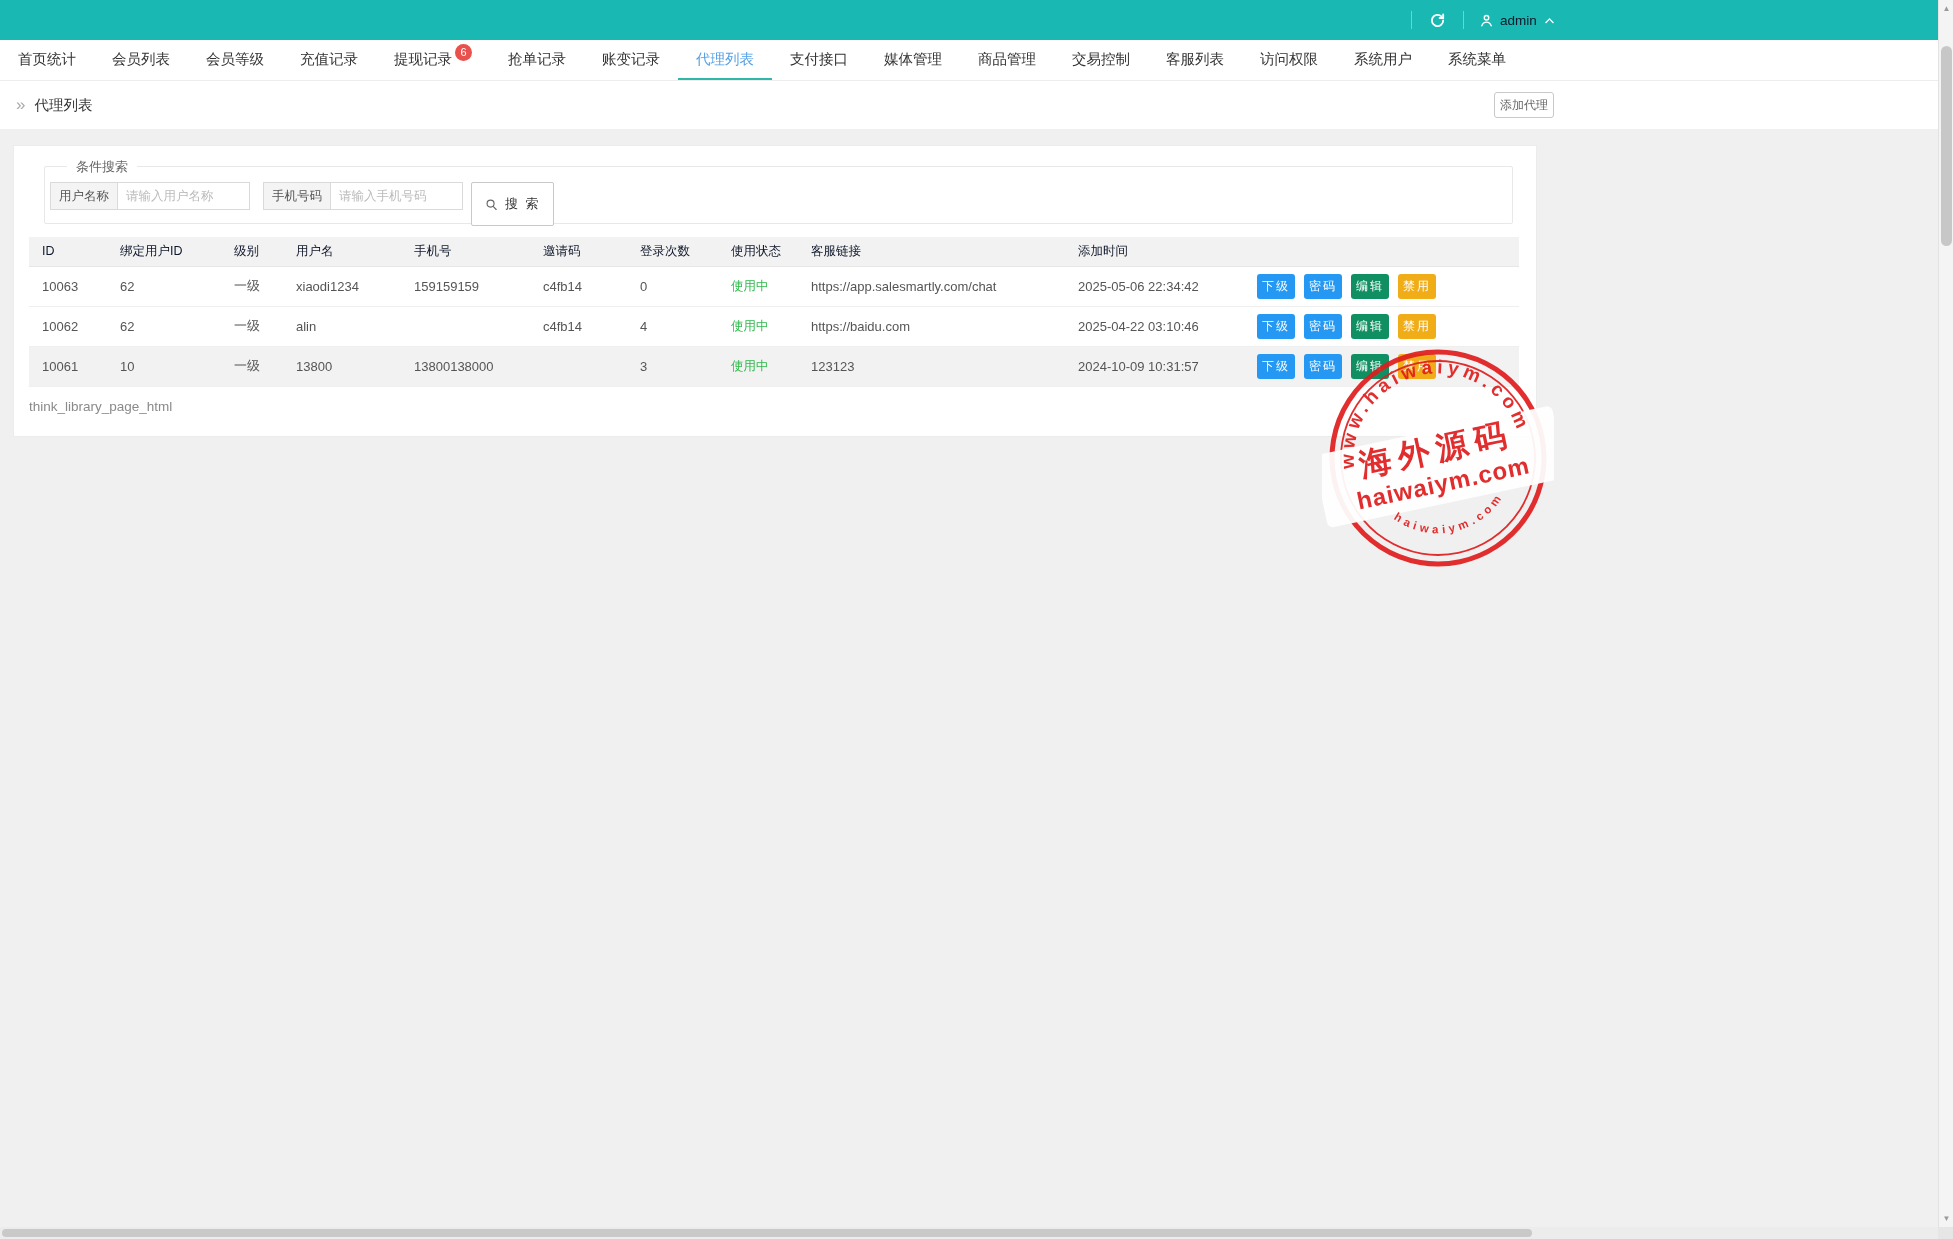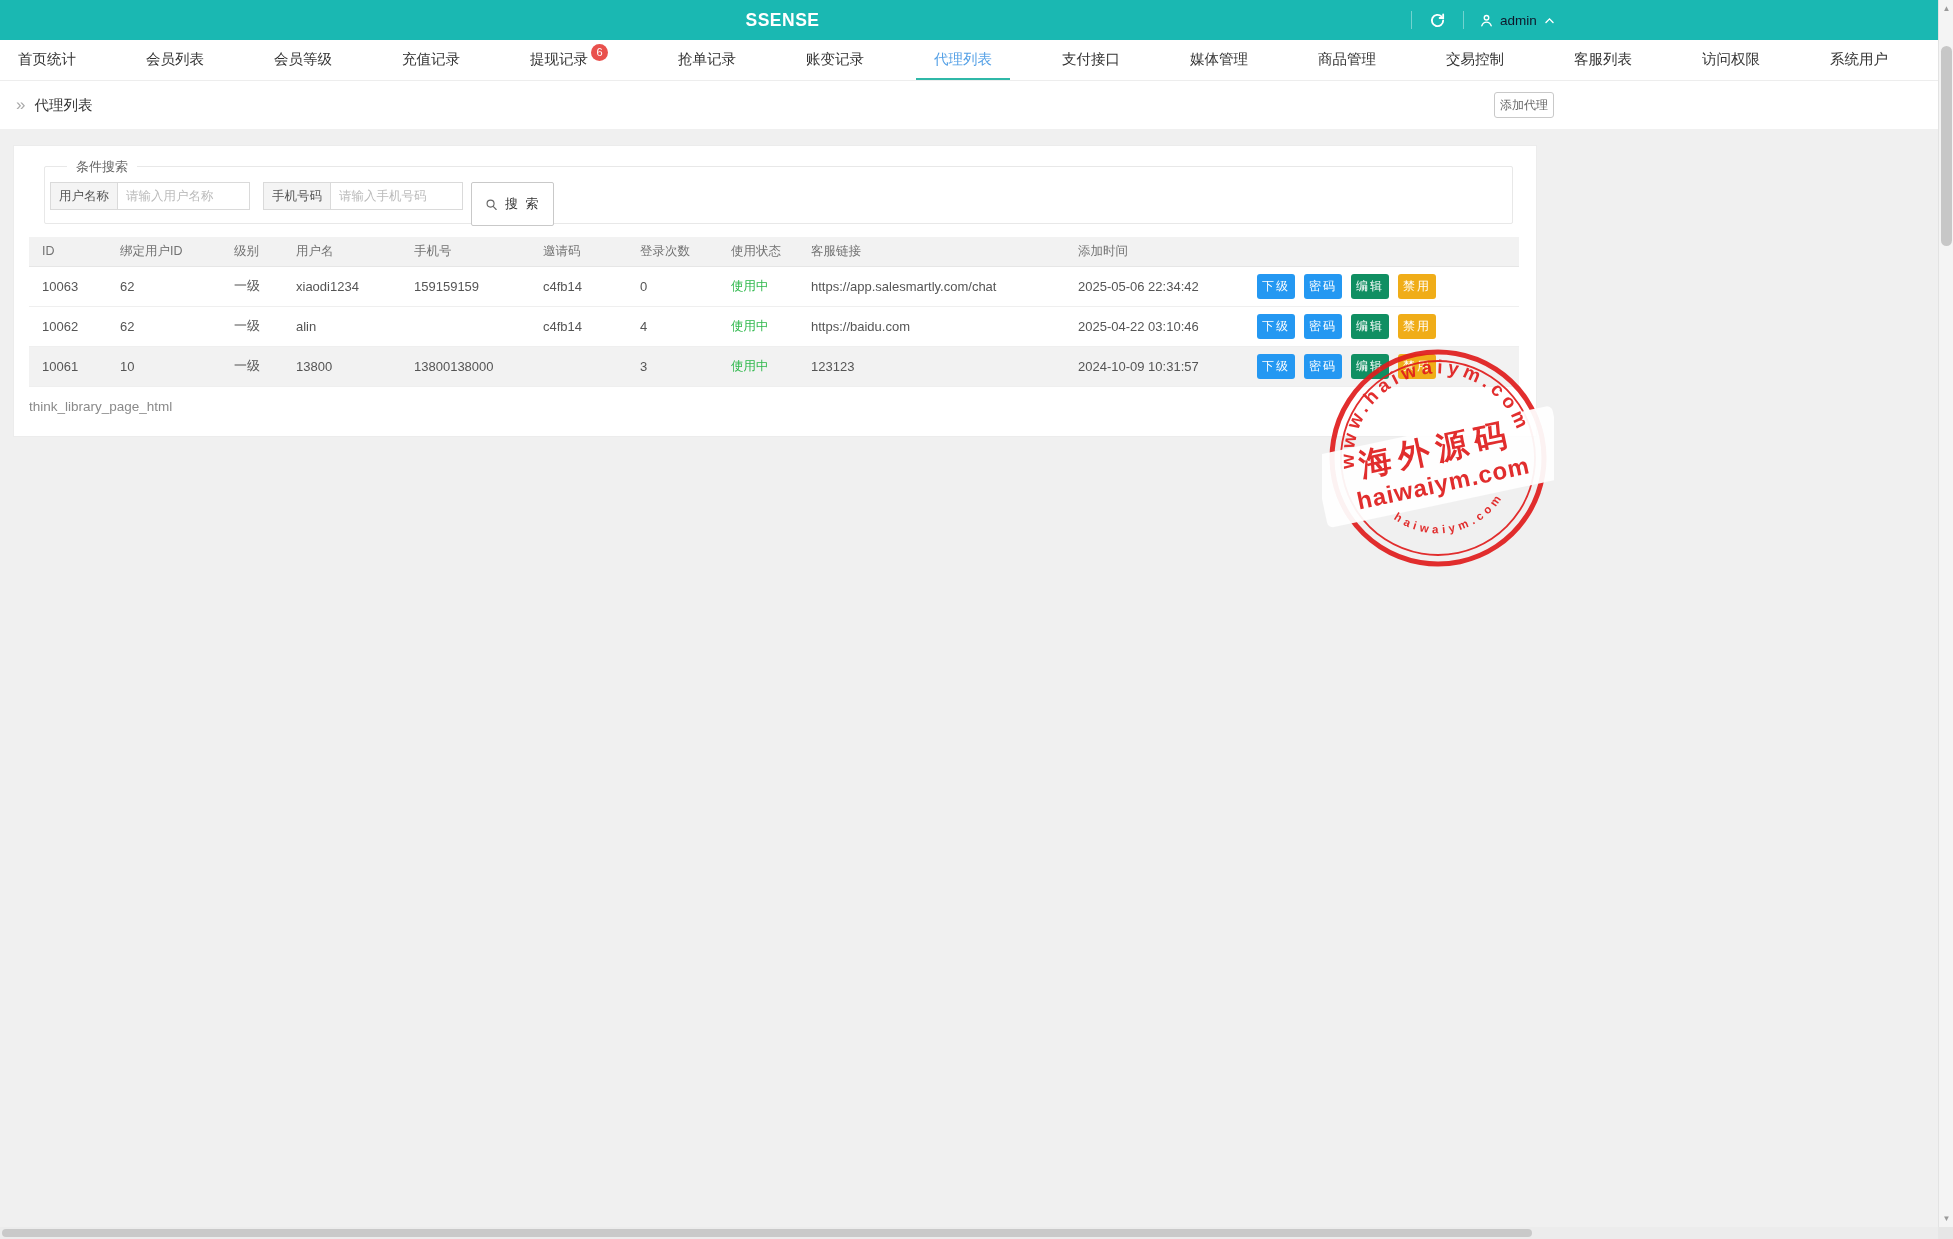--- a/index.html
+++ b/index.html
@@ -11,21 +11,21 @@
   .app-title { position:absolute; left:0; top:0; width:1565px; height:40px; line-height:40px;
                text-align:center; color:#fff; font-size:17.5px; font-weight:700; letter-spacing:.5px; }
   .topbar-right { position:absolute; left:1398px; top:0; height:40px; display:flex; align-items:center; }
   .tb-divider { width:1px; height:18px; background:rgba(255,255,255,.38); margin:0 13px; }
   .tb-btn { background:transparent; border:none; cursor:pointer; display:flex; align-items:center; padding:4px; }
   .user-menu { display:flex; align-items:center; color:#0f172a; font-size:13.5px; cursor:pointer; margin-left:2px; }
   .user-menu .uname { margin:0 6px 0 6px; }
 
   
   .tabs { position:absolute; top:40px; left:0; width:1953px; height:41px; background:#fff;
-          border-bottom:1px solid #ededed; display:flex; align-items:stretch; z-index:1;gap:34px; }
+          border-bottom:1px solid #ededed; display:flex; align-items:stretch; z-index:1; }
   .tab { padding:0 18px; line-height:38px; font-size:14.5px; color:#333; cursor:pointer; position:relative; white-space:nowrap; }
   .tab.active { color:#54a0e6; border-bottom:2px solid #2fb8a8; }
   .tab .badge { display:inline-block; min-width:17px; height:17px; line-height:17px; border-radius:9px;
                 background:#e9514d; color:#fff; font-size:11px; text-align:center; padding:0 3px;
                 margin-left:3px; transform:translateY(-8px); }
 
   
   .crumbbar { position:absolute; top:81px; left:0; width:1953px; height:48px; background:#fff; }
   .crumb { position:absolute; left:16px; top:0; height:48px; display:flex; align-items:center; }
   .crumb-arrow { color:#a9a9a9; font-size:17px; margin-right:9px; }
@@ -46,21 +46,21 @@
   .txt { width:132px; height:28px; border:1px solid #dadada; border-left:none; padding:0 8px;
          font-size:12.5px; color:#333; outline:none; font-family:inherit; }
   .txt::placeholder { color:#bbb; }
   .search-btn { margin-left:8px; display:flex; align-items:center; gap:6px; height:44px; padding:0 12px;
                 background:#fff; border:1px solid #c9c9c9; border-radius:2px; font-size:13px; color:#333;
                 cursor:pointer; letter-spacing:2px; font-family:inherit; }
 
   
   .tbl-wrap { position:absolute; top:91px; left:15px; width:1490px; }
   table { width:1490px; border-collapse:collapse; table-layout:fixed; }
-  th { background:#f2f2f2; height:29px; font-weight:normal; font-size:12.5px; color:#737373;
+  th { background:#f2f2f2; height:29px; font-weight:normal; font-size:12.5px; color:#0f172a;
        text-align:left; padding-left:13px; border-bottom:1px solid #e6e6e6; }
   td { height:40px; font-size:13px; color:#555; padding-left:13px; border-bottom:1px solid #efefef;
        overflow:hidden; white-space:nowrap; }
   tr.striped td { background:#f2f2f2; }
   .status { color:#2eb84b; font-size:12.5px; }
   .act { display:inline-block; width:38px; height:25px; line-height:25px; border-radius:3px; color:#fff;
          font-size:12px; text-align:center; margin-right:9px; letter-spacing:2px; cursor:pointer; }
   .act.blue { background:#2498f2; }
   .act.green { background:#108f62; }
   .act.amber { background:#f0ad18; }
@@ -77,21 +77,20 @@
   .varrow { position:absolute; left:0; width:15px; text-align:center; font-size:8px; color:#9a9a9a; }
   .varrow.up { top:4px; } .varrow.down { bottom:4px; }
   .hscroll { position:absolute; bottom:0; left:0; width:1953px; height:12px; background:#ececec; z-index:29; }
   .hthumb { position:absolute; left:2px; top:2px; width:1530px; height:8px; background:#c9c9c9; border-radius:4px; }
   .corner { position:absolute; right:0; bottom:0; width:15px; height:12px; background:#e6e6e6; z-index:31; }
 </style>
 </head>
 <body>
 
 <header class="topbar">
-  <div class="app-title">SSENSE</div>
   <div class="topbar-right">
     <span class="tb-divider"></span>
     <button class="tb-btn">
       <svg width="17" height="17" viewBox="0 0 24 24" fill="none" stroke="#fff" stroke-width="2.6" stroke-linecap="round">
         <path d="M20 12a8 8 0 1 1-2.4-5.7"></path>
           <path d="M20 3.5v5h-5"></path>
       </svg>
     </button>
     <span class="tb-divider"></span>
     <div class="user-menu">

